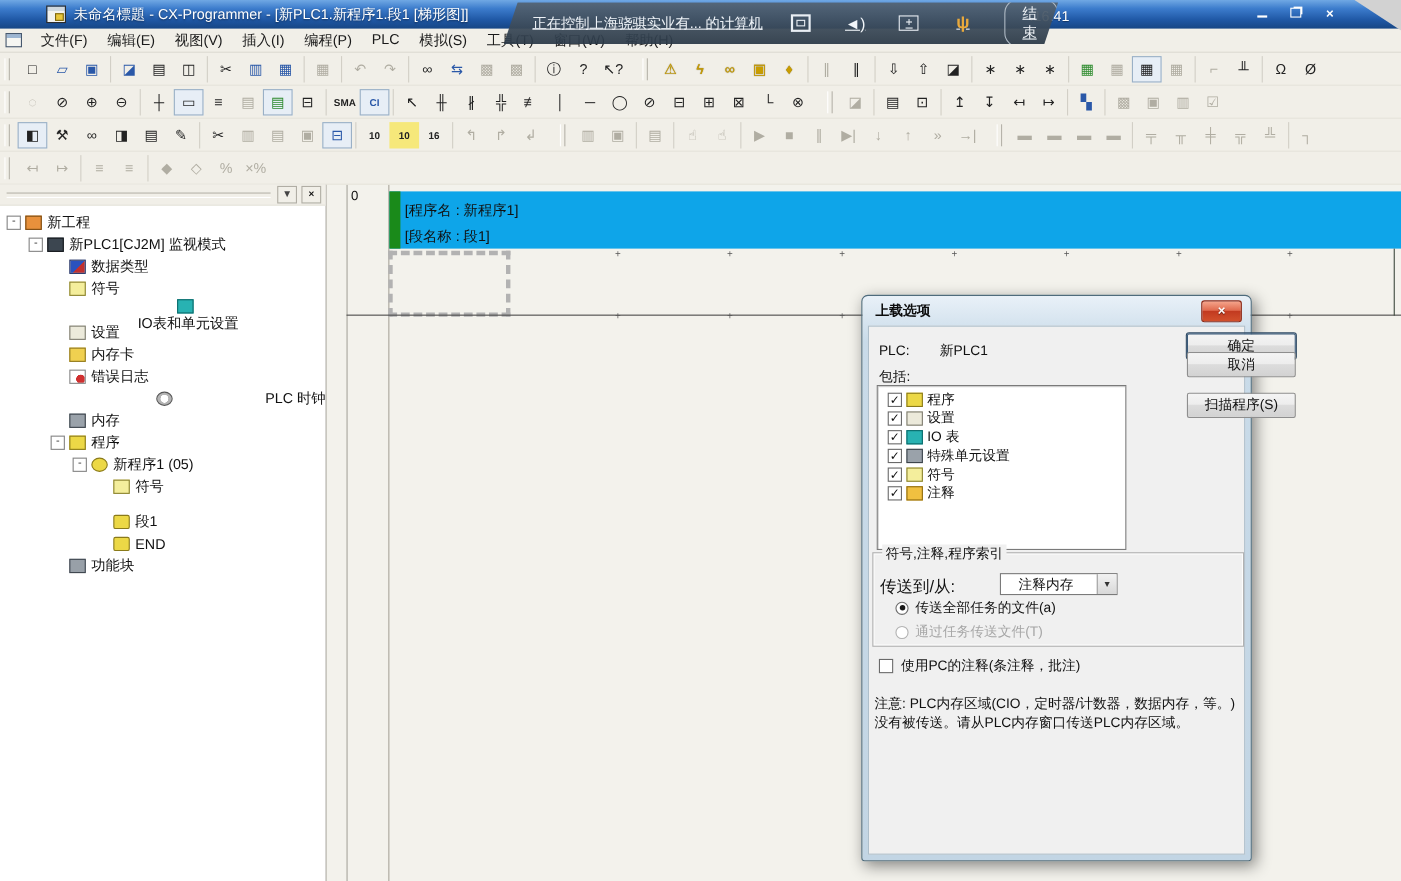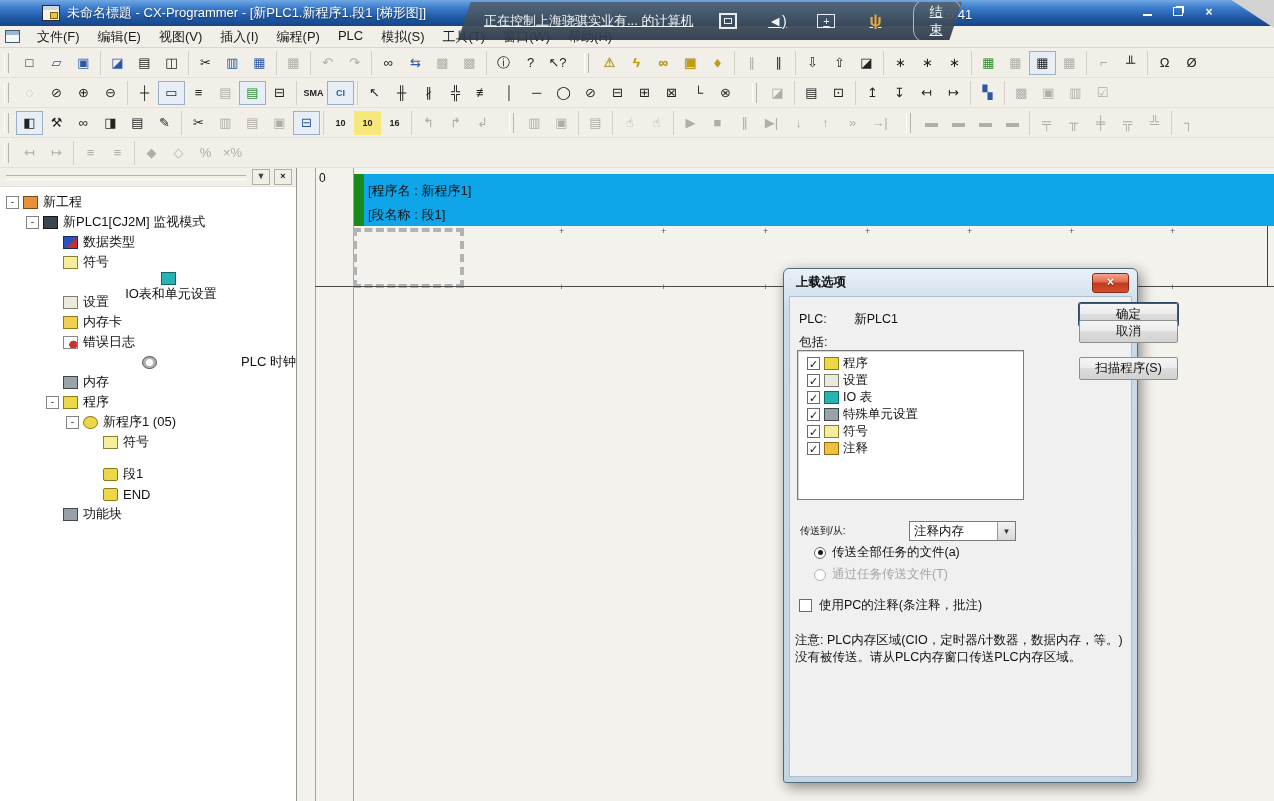--- a/index.html
+++ b/index.html
@@ -114,24 +114,24 @@
   .cb{width:13px;height:13px;flex:none;border:1px solid #6a6a6a;background:#fff;font-size:11px;line-height:12px;
     text-align:center;color:#111;margin-right:4px;box-sizing:border-box;}
   .dlg-item .ticon{margin-right:4px;}
   .dlg-btn{position:absolute;left:241px;width:99px;height:23px;font-family:inherit;font-size:12.5px;color:#111;
     background:linear-gradient(180deg,#f4f4f4,#ededed 45%,#dcdcdc 50%,#d2d2d2);border:1px solid #8e8e8e;border-radius:2px;margin-left:48px;}
   .dlg-btn.default{border:1px solid #3a5a7a;box-shadow:0 0 0 1px #2f4a64;}
   #btn-ok{top:6px;}  #btn-cancel{top:23px;}  #btn-scan{top:60px;}
   .groupbox{position:absolute;left:3px;top:205px;width:338px;height:86px;border:1px solid #b2b2b2;
     box-shadow:inset 0 0 0 1px #fdfdfd;box-sizing:border-box;}
   .gb-title{position:absolute;left:8px;top:-8px;background:#f0f0f0;padding:0 3px;font-size:12.5px;color:#111;}
-  .transfer-label{position:absolute;left:10px;top:227px;font-size:10px;color:#111;}
+  .transfer-label{position:absolute;left:10px;top:227px;font-size:15px;color:#111;}
   .combo{position:absolute;left:119px;top:224px;width:107px;height:20px;background:#fff;border:1px solid #7a7a7a;
     display:flex;align-items:center;box-sizing:border-box;}
-  .combo-val{flex:1;padding-left:4px;font-size:12.5px;color:#111;}
+  .combo-val{flex:1;padding-left:16px;font-size:12.5px;color:#111;}
   .combo-btn{width:17px;height:100%;background:linear-gradient(180deg,#f2f2f2,#d8d8d8);border-left:1px solid #9a9a9a;
     font-size:8px;display:flex;align-items:center;justify-content:center;color:#333;}
   .radio-row{position:absolute;left:24px;display:flex;align-items:center;font-size:12.5px;color:#111;}
   #radio1{top:247px;}  #radio2{top:269px;color:#a6a6a6;}
   .radio{width:12px;height:12px;border:1px solid #6e6e6e;border-radius:50%;background:#fff;margin-right:6px;
     display:flex;align-items:center;justify-content:center;box-sizing:border-box;}
   .radio.checked::after{content:"";width:5px;height:5px;border-radius:50%;background:#1a1a1a;}
   .radio.dis{border-color:#b2b2b2;}
   .cb-row{position:absolute;left:9px;top:300px;display:flex;align-items:center;font-size:12.5px;color:#111;}
   .cb-row .cb{margin-right:7px;}
@@ -557,20 +557,23 @@
           <span class="cb">✓</span>
           <span class="ticon ti-comment"></span>
           <span>注释</span>
         </div>
       </div>
 
     <button class="dlg-btn default" id="btn-ok">确定</button>
     <button class="dlg-btn" id="btn-cancel">取消</button>
     <button class="dlg-btn" id="btn-scan">扫描程序(S)</button>
 
+    <div class="groupbox">
+      <span class="gb-title">符号,注释,程序索引</span>
+    </div>
     <div class="transfer-label">传送到/从:</div>
     <div class="combo">
       <span class="combo-val">注释内存</span>
       <span class="combo-btn">▼</span>
     </div>
     <div class="radio-row" id="radio1">
       <span class="radio checked"></span>
       <span>传送全部任务的文件(a)</span>
     </div>
     <div class="radio-row" id="radio2">

